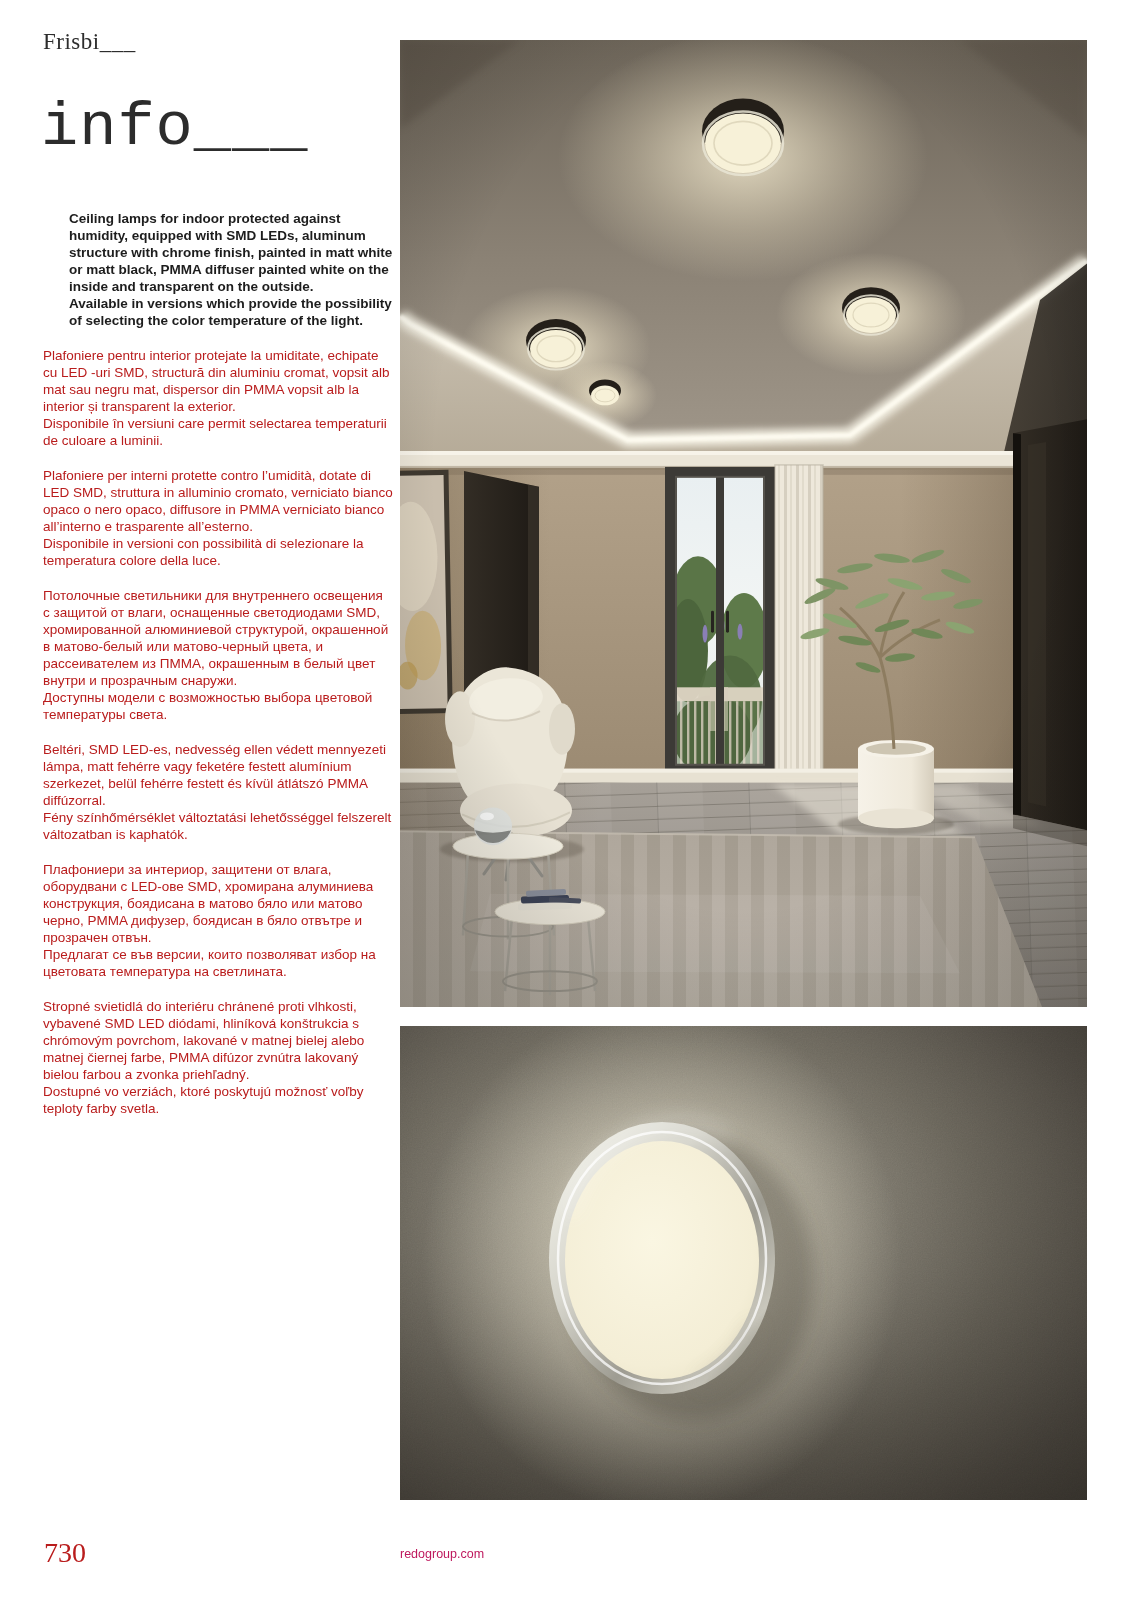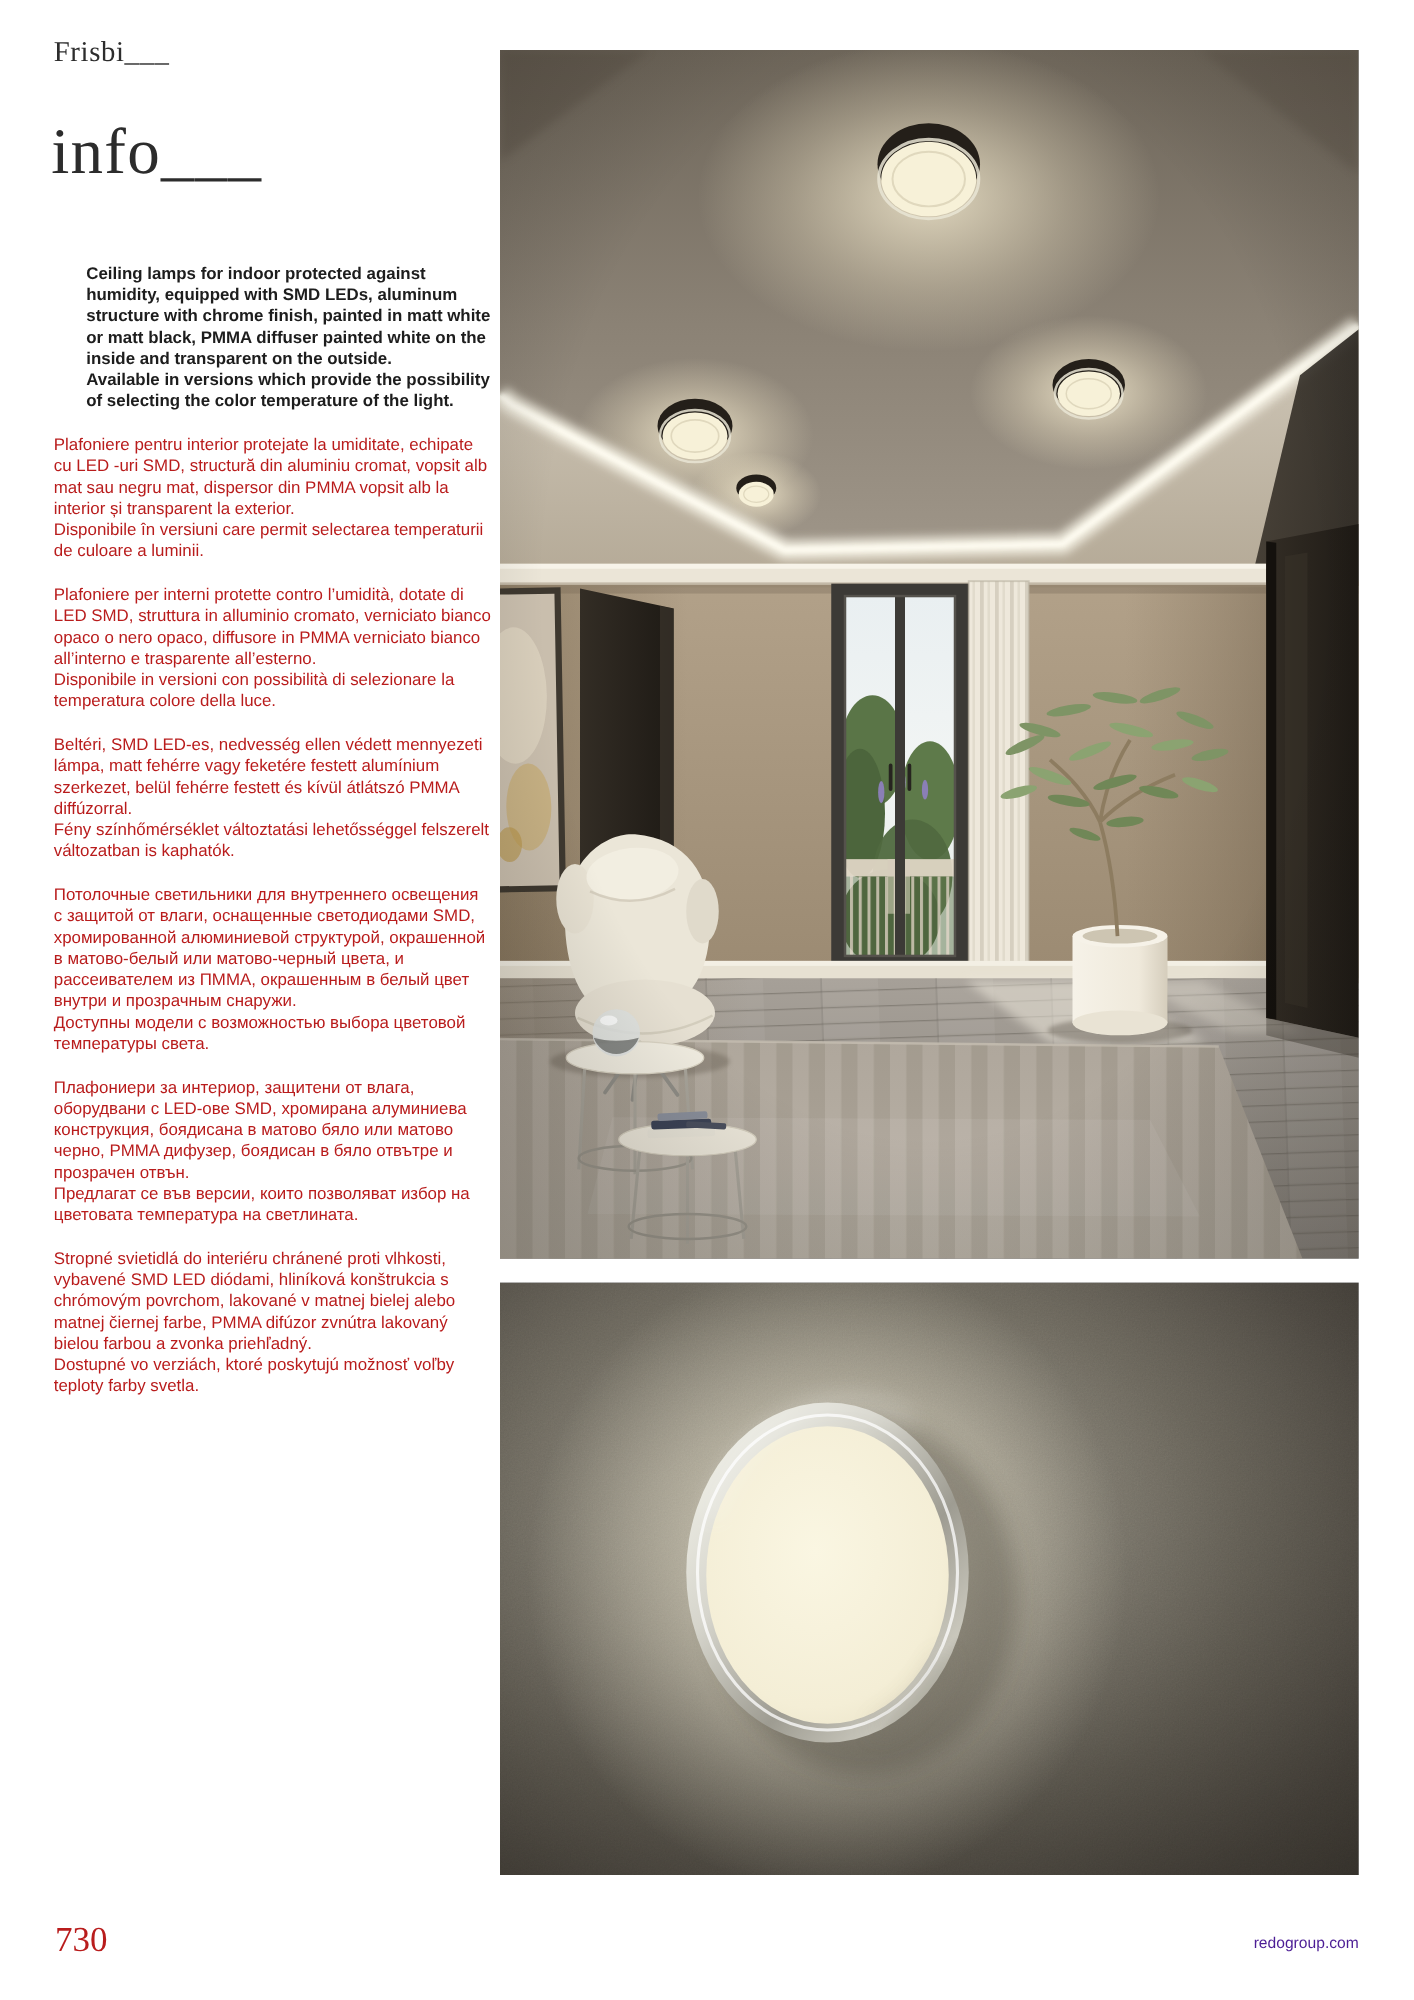--- a/index.html
+++ b/index.html
@@ -1,52 +1,52 @@
 <!DOCTYPE html>
 <html><head>
 <meta charset="utf-8">
 <style>
   html,body{margin:0;padding:0;}
   body{width:1131px;height:1600px;background:#ffffff;position:relative;
        font-family:"Liberation Sans",sans-serif;overflow:hidden;}
   .product-name{position:absolute;left:43px;top:29px;
        font-family:"Liberation Serif",serif;font-size:23px;color:#2d2d2d;letter-spacing:.5px;text-align:center;}
   .section-title{position:absolute;left:41px;top:92px;
-       font-family:Liberation Serif, serif;font-size:52px;font-weight:400;color:#2c2c2c;letter-spacing:1px;}
+       font-family:Liberation Mono, monospace;font-size:62px;font-weight:400;color:#2c2c2c;letter-spacing:1px;}
   .copy{position:absolute;left:43px;top:210px;width:350px;}
   .copy p{margin:0 0 18px 0;font-size:13.5px;line-height:17px;color:#b91c1c;white-space:pre-line;}
   .copy p.en{font-weight:bold;color:#1d1d1d;margin-left:26px;}
   .photo{position:absolute;left:400px;overflow:hidden;background:#888;}
   .photo-room{top:40px;width:687px;height:967px;}
   .photo-lamp{top:1026px;width:687px;height:474px;}
   .photo svg{display:block;width:100%;height:100%;}
   .page-number{position:absolute;left:44px;top:1537px;
        font-family:"Liberation Serif",serif;font-size:28px;color:#b91c1c;}
-  .website{position:absolute;top:1547px;left:400px;width:687px;text-align:right;
-       font-size:12.5px;color:#4c1d95;}
+  .website{position:absolute;top:1547px;left:400px;width:687px;text-align:left;
+       font-size:12.5px;color:#be185d;}
 </style>
 </head>
 <body>
 
 <div>
 
   <div class="product-name">Frisbi___</div>
   <div class="section-title">info___</div>
 
   <div class="copy">
     <p class="en">Ceiling lamps for indoor protected against humidity, equipped with SMD LEDs, aluminum structure with chrome finish, painted in matt white or matt black, PMMA diffuser painted white on the inside and transparent on the outside.
 Available in versions which provide the possibility of selecting the color temperature of the light.</p>
     <p>Plafoniere pentru interior protejate la umiditate, echipate cu LED -uri SMD, structură din aluminiu cromat, vopsit alb mat sau negru mat, dispersor din PMMA vopsit alb la interior și transparent la exterior.
 Disponibile în versiuni care permit selectarea temperaturii de culoare a luminii.</p>
     <p>Plafoniere per interni protette contro l’umidità, dotate di LED SMD, struttura in alluminio cromato, verniciato bianco opaco o nero opaco, diffusore in PMMA verniciato bianco all’interno e trasparente all’esterno.
 Disponibile in versioni con possibilità di selezionare la temperatura colore della luce.</p>
+    <p>Потолочные светильники для внутреннего освещения с защитой от влаги, оснащенные светодиодами SMD, хромированной алюминиевой структурой, окрашенной в матово-белый или матово-черный цвета, и рассеивателем из ПММА, окрашенным в белый цвет внутри и прозрачным снаружи.
+Доступны модели с возможностью выбора цветовой температуры света.</p>
     <p>Beltéri, SMD LED-es, nedvesség ellen védett mennyezeti lámpa, matt fehérre vagy feketére festett alumínium szerkezet, belül fehérre festett és kívül átlátszó PMMA diffúzorral.
 Fény színhőmérséklet változtatási lehetősséggel felszerelt változatban is kaphatók.</p>
-    <p>Потолочные светильники для внутреннего освещения с защитой от влаги, оснащенные светодиодами SMD, хромированной алюминиевой структурой, окрашенной в матово-белый или матово-черный цвета, и рассеивателем из ПММА, окрашенным в белый цвет внутри и прозрачным снаружи.
-Доступны модели с возможностью выбора цветовой температуры света.</p>
     <p>Плафониери за интериор, защитени от влага, оборудвани с LED-ове SMD, хромирана алуминиева конструкция, боядисана в матово бяло или матово черно, PMMA дифузер, боядисан в бяло отвътре и прозрачен отвън.
 Предлагат се във версии, които позволяват избор на цветовата температура на светлината.</p>
     <p>Stropné svietidlá do interiéru chránené proti vlhkosti, vybavené SMD LED diódami, hliníková konštrukcia s chrómovým povrchom, lakované v matnej bielej alebo matnej čiernej farbe, PMMA difúzor zvnútra lakovaný bielou farbou a zvonka priehľadný.
 Dostupné vo verziách, ktoré poskytujú možnosť voľby teploty farby svetla.</p>
   </div>
 
   <div class="photo photo-room">
   <svg viewBox="0 0 687 974" preserveAspectRatio="none" aria-hidden="true">
     <defs>
       <linearGradient id="t-panel" x1="0" y1="0" x2="0" y2="1">

